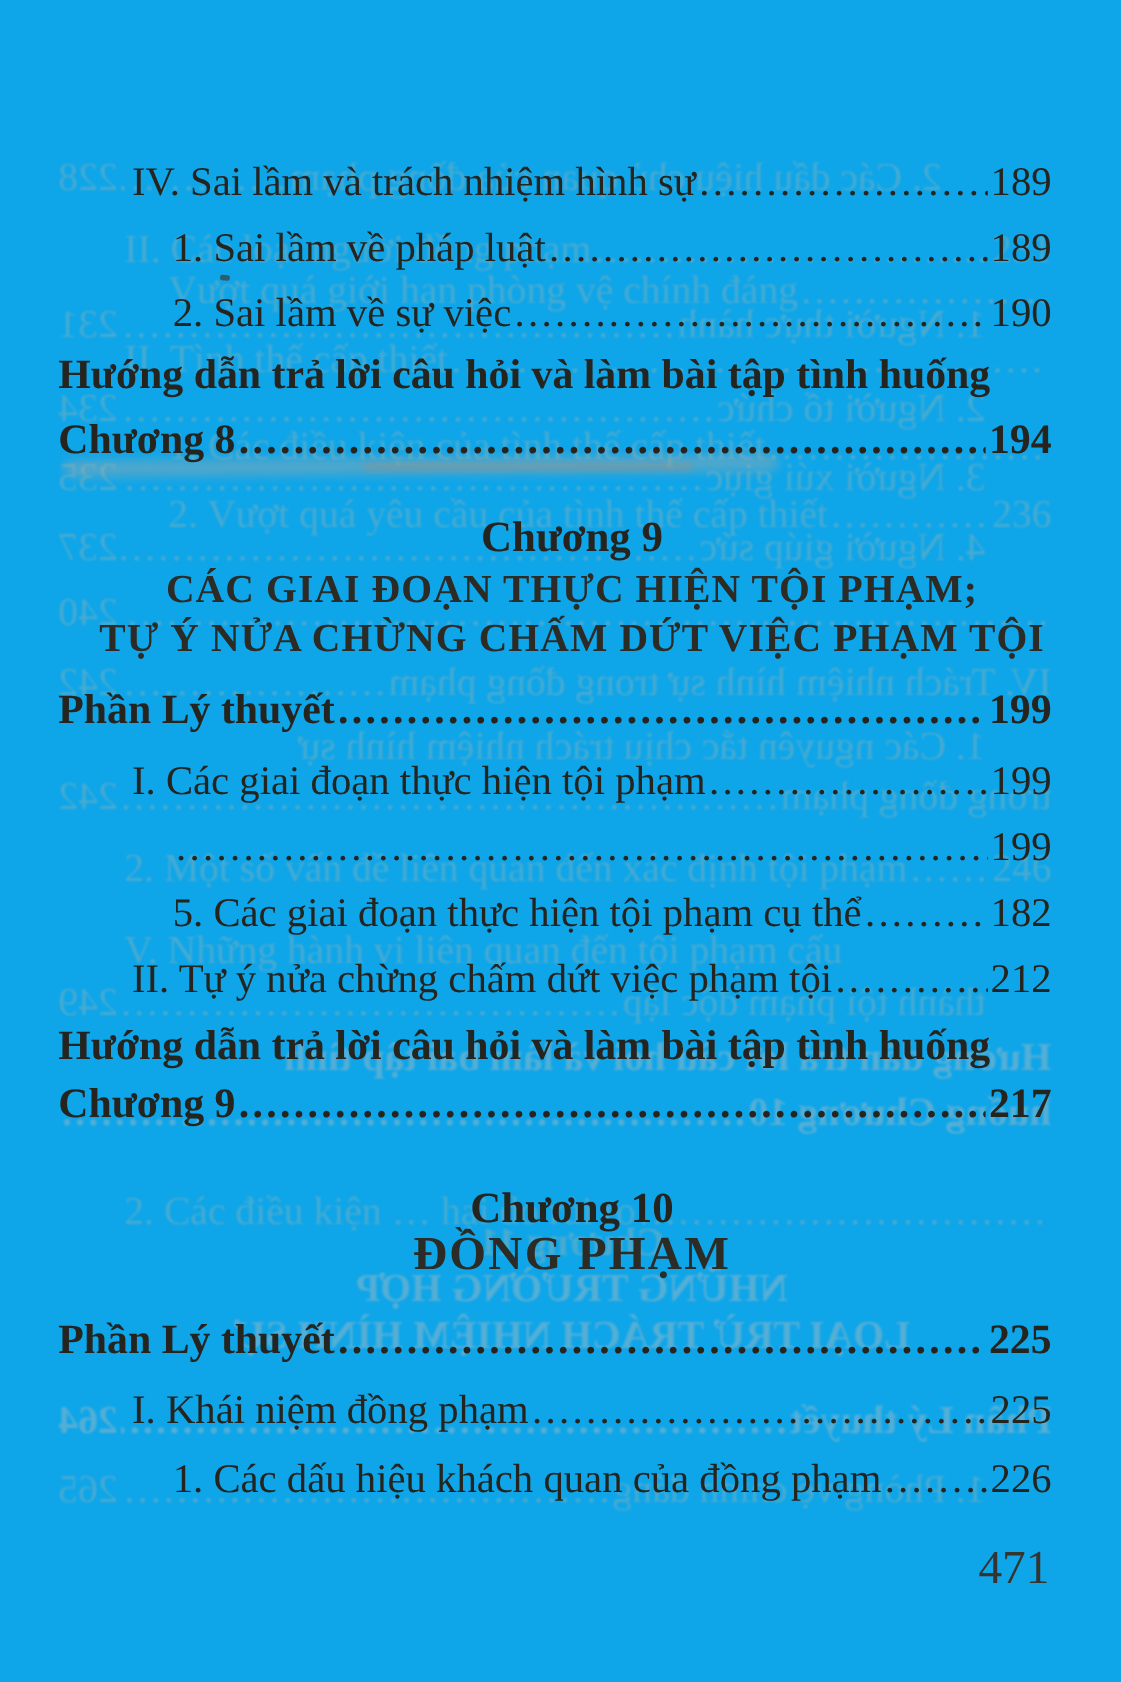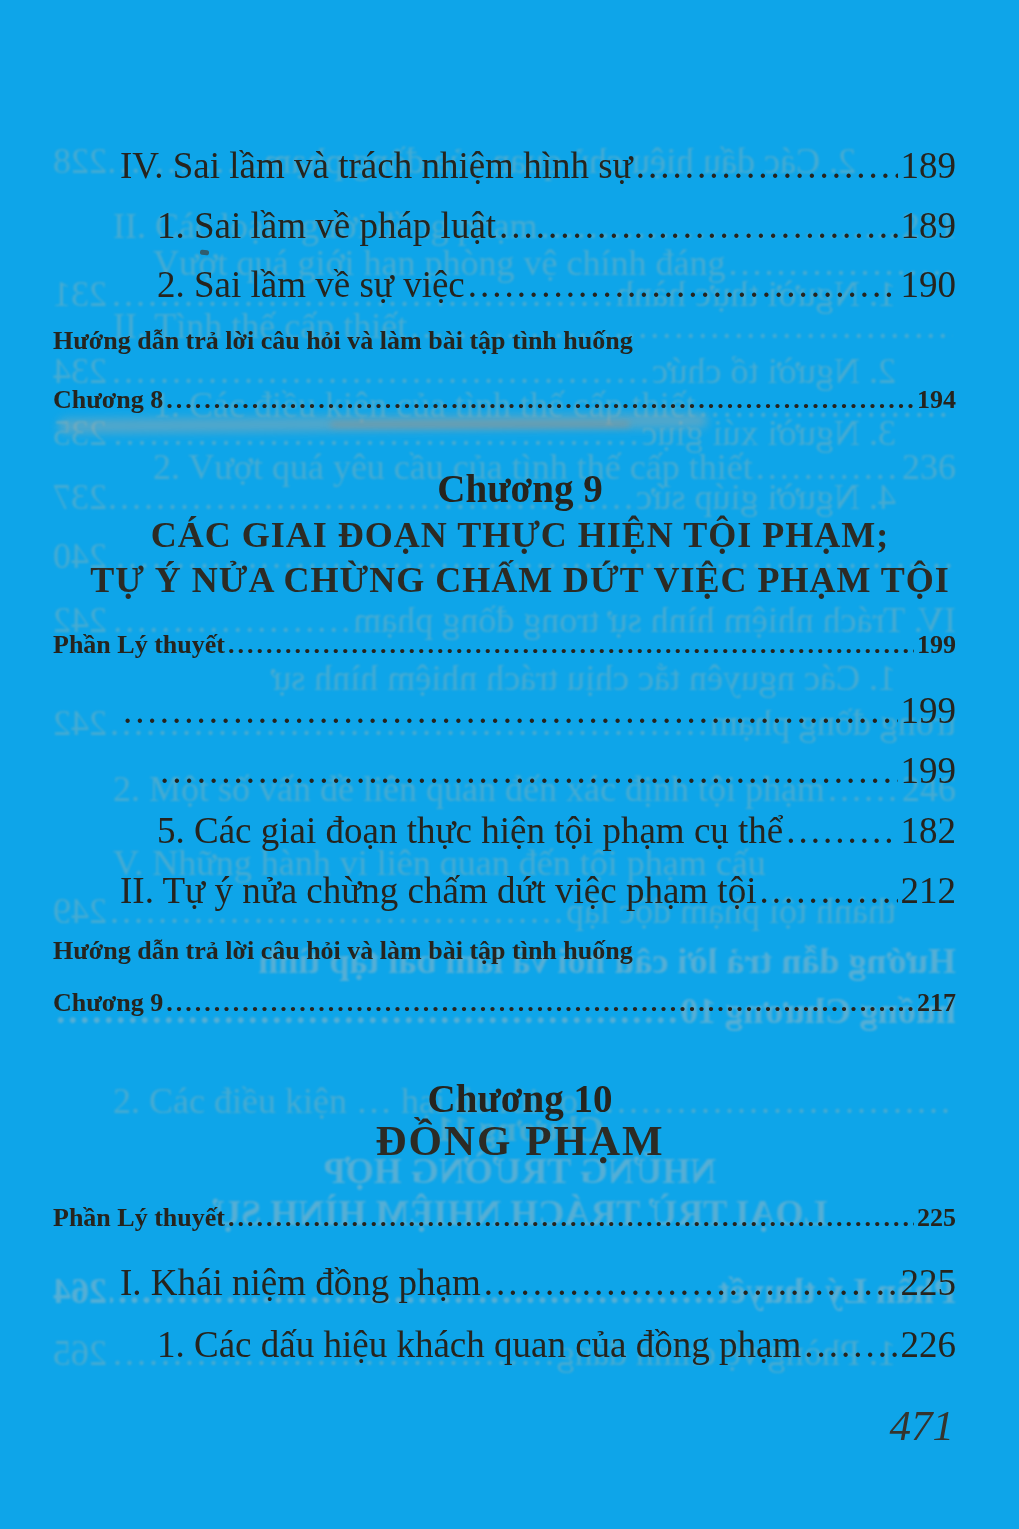--- a/index.html
+++ b/index.html
@@ -9,26 +9,26 @@
   }
   
   .r{position:absolute;left:53px;right:84px;display:flex;align-items:baseline;
      font-size:37px;line-height:46px;white-space:nowrap;}
   .lb{flex:0 0 auto;}
   .dt{flex:1 1 auto;overflow:hidden;margin:0 3px;}
   .dt::after{content:"..............................................................................................................................";letter-spacing:3px;}
   .pg{flex:0 0 auto;}
   .i1{padding-left:67px;}
   .i2{padding-left:104px;}
-  .b{font-weight:bold;font-size:26px;}
+  .b{font-weight:bold;font-size:38px;}
   .c{display:block;text-align:center;left:0;right:0;font-weight:bold;}
   .cnum{font-size:39px;}
   .t1{font-size:36px;letter-spacing:1px;color:#2c2b25;}
   .t2{font-size:43px;letter-spacing:2px;color:#2c2b25;}
-  .folio{position:absolute;top:1403px;right:86px;font-size:43px;line-height:46px;color:#35342e;font-style:italic;}
+  .folio{position:absolute;top:1403px;right:86px;font-size:43px;line-height:46px;color:#35342e;}
   
   .g{color:#9fb5ae;opacity:.40;filter:blur(1.1px);font-size:36px;}
   .g.b{color:#a2bac1;opacity:.48;}
   .gm{transform:scaleX(-1);}
   .gp1{padding-left:60px;}
   .gp2{padding-left:100px;}
   
   .streak1{position:absolute;top:416px;left:58px;width:650px;height:15px;background:#a7aaa5;
            opacity:.45;filter:blur(5px);border-radius:8px;transform:rotate(-.5deg);}
   .streak2{position:absolute;top:421px;left:330px;width:300px;height:7px;background:#8d918c;
@@ -180,20 +180,21 @@
       </div>
     <div class="r c cnum" style="top:466px"><span>Chương 9</span></div>
     <div class="r c t1" style="top:512px"><span>CÁC GIAI ĐOẠN THỰC HIỆN TỘI PHẠM;</span></div>
     <div class="r c t1" style="top:557px"><span>TỰ Ý NỬA CHỪNG CHẤM DỨT VIỆC PHẠM TỘI</span></div>
     <div class="r b" style="top:622px">
         <span class="lb">Phần Lý thuyết</span>
         <span class="dt"></span>
         <span class="pg">199</span>
       </div>
     <div class="r i1" style="top:688px">
+        <span class="lb">I. Các giai đoạn thực hiện tội phạm</span>
         <span class="dt"></span>
         <span class="pg">199</span>
       </div>
     <div class="r i2" style="top:748px">
         <span class="dt"></span>
         <span class="pg">199</span>
       </div>
     <div class="r i2" style="top:808px">
         <span class="lb">5. Các giai đoạn thực hiện tội phạm cụ thể </span>
         <span class="dt"></span>

